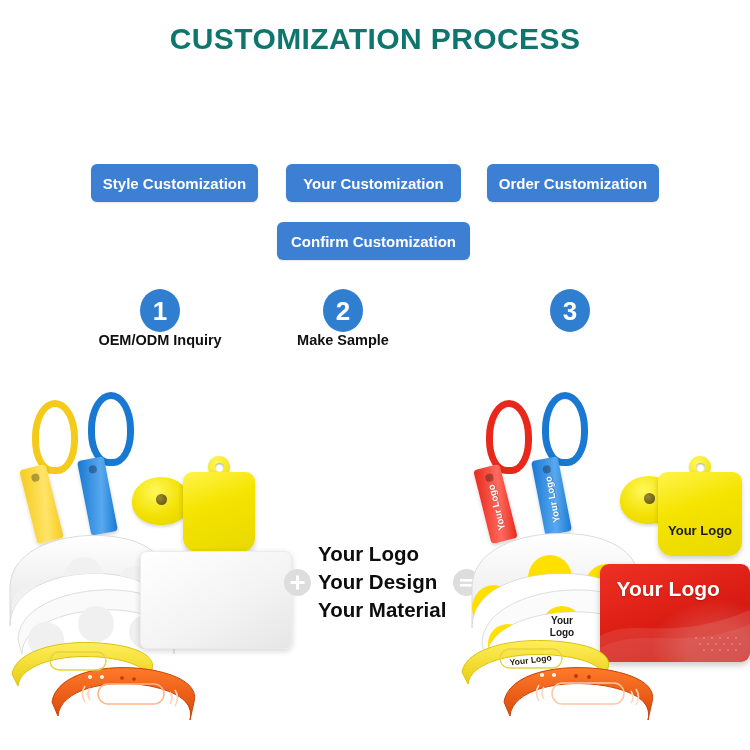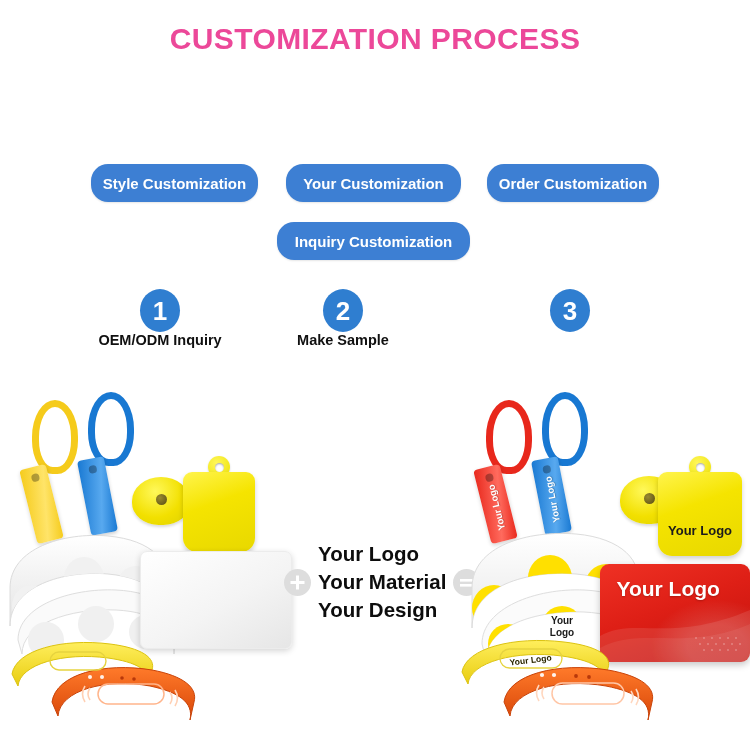--- a/index.html
+++ b/index.html
@@ -9,36 +9,36 @@
     font-family: "Liberation Sans", sans-serif;
     overflow: hidden;
   }
   #page { position: relative; width: 750px; height: 750px; background: #fff; }
 
   
   .page-title {
     position: absolute; top: 22px; left: 0; width: 750px;
     text-align: center;
     font-size: 30px; font-weight: bold; letter-spacing: .4px;
-    color: #ec4899;
+    color: #0f766e;
   }
   .subtitle {
     position: absolute; top: 73px; left: 0; width: 750px;
     text-align: center;
     font-size: 15.5px; line-height: 26px; color: #1a1a1a;
     padding: 0 18px;
   }
 
   
   .pill {
     position: absolute;
     background: #3d7fd3;
     color: #ffffff;
     font-size: 15px; font-weight: bold;
-    border-radius: 17px;
+    border-radius: 6px;
     display: flex; align-items: center; justify-content: center;
     height: 38px;
     white-space: nowrap;
     box-shadow: 0 1px 2px rgba(0,0,0,.10);
     cursor: pointer;
   }
   .pill-style    { left: 91px;  top: 164px; width: 167px; }
   .pill-size     { left: 286px; top: 164px; width: 175px; }
   .pill-logo     { left: 487px; top: 164px; width: 172px; }
   .pill-material { left: 277px; top: 222px; width: 193px; }
@@ -200,21 +200,21 @@
 <div id="page">
 
   <div class="page-title">CUSTOMIZATION PROCESS</div>
   <div class="subtitle">
     <br>
   </div>
 
   <div class="pill pill-style">Style Customization</div>
   <div class="pill pill-size">Your Customization</div>
   <div class="pill pill-logo">Order Customization</div>
-  <div class="pill pill-material">Inquiry Customization</div>
+  <div class="pill pill-material">Confirm Customization</div>
 
   <div class="step step-1">
     <div class="step-circle">1</div>
     <div class="step-label">OEM/ODM Inquiry</div>
   </div>
   <div class="step step-2">
     <div class="step-circle">2</div>
     <div class="step-label">Make Sample</div>
   </div>
   <div class="step step-3">
@@ -321,22 +321,22 @@
 
     <div class="op op-plus">
       <svg width="17" height="17" viewBox="0 0 17 17" aria-hidden="true">
         <rect x="7" y="1.5" width="3" height="14" fill="#ffffff"></rect>
         <rect x="1.5" y="7" width="14" height="3" fill="#ffffff"></rect>
       </svg>
     </div>
 
     <div class="slogan">
       <div>Your Logo</div>
+      <div>Your Design</div>
       <div>Your Material</div>
-      <div>Your Design</div>
     </div>
 
     <div class="op op-equal">
       <svg width="17" height="17" viewBox="0 0 17 17" aria-hidden="true">
         <rect x="2" y="5" width="13" height="2.6" fill="#ffffff"></rect>
         <rect x="2" y="10" width="13" height="2.6" fill="#ffffff"></rect>
       </svg>
     </div>
 
     <div class="panel panel-right">

